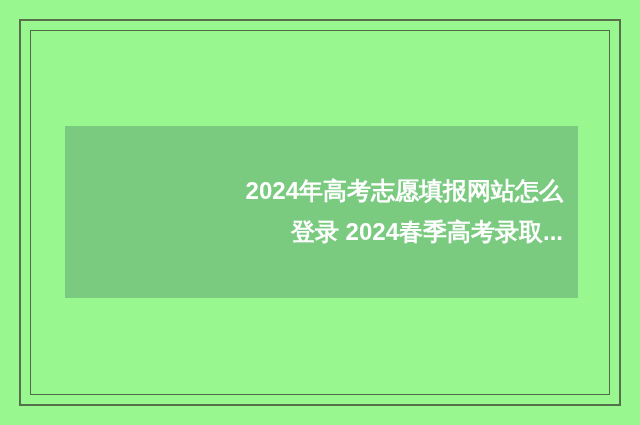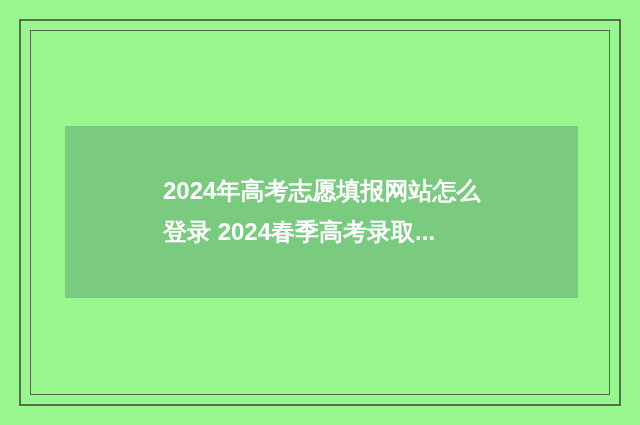--- a/index.html
+++ b/index.html
@@ -64,21 +64,21 @@
     left: 98px;            
     top: 44px;             
     width: 400px;
     margin: 0;
     color: #ffffff;
     font-size: 24px;
     font-weight: bold;
     line-height: 41px;
     letter-spacing: 0px;
     white-space: pre-line;
-    text-align: left;
+    text-align: right;
   }
 </style>
 </head>
 <body>
 
 <div class="canvas">
 
   <div class="frame-outer"></div>
 
   <div class="frame-inner"></div>

